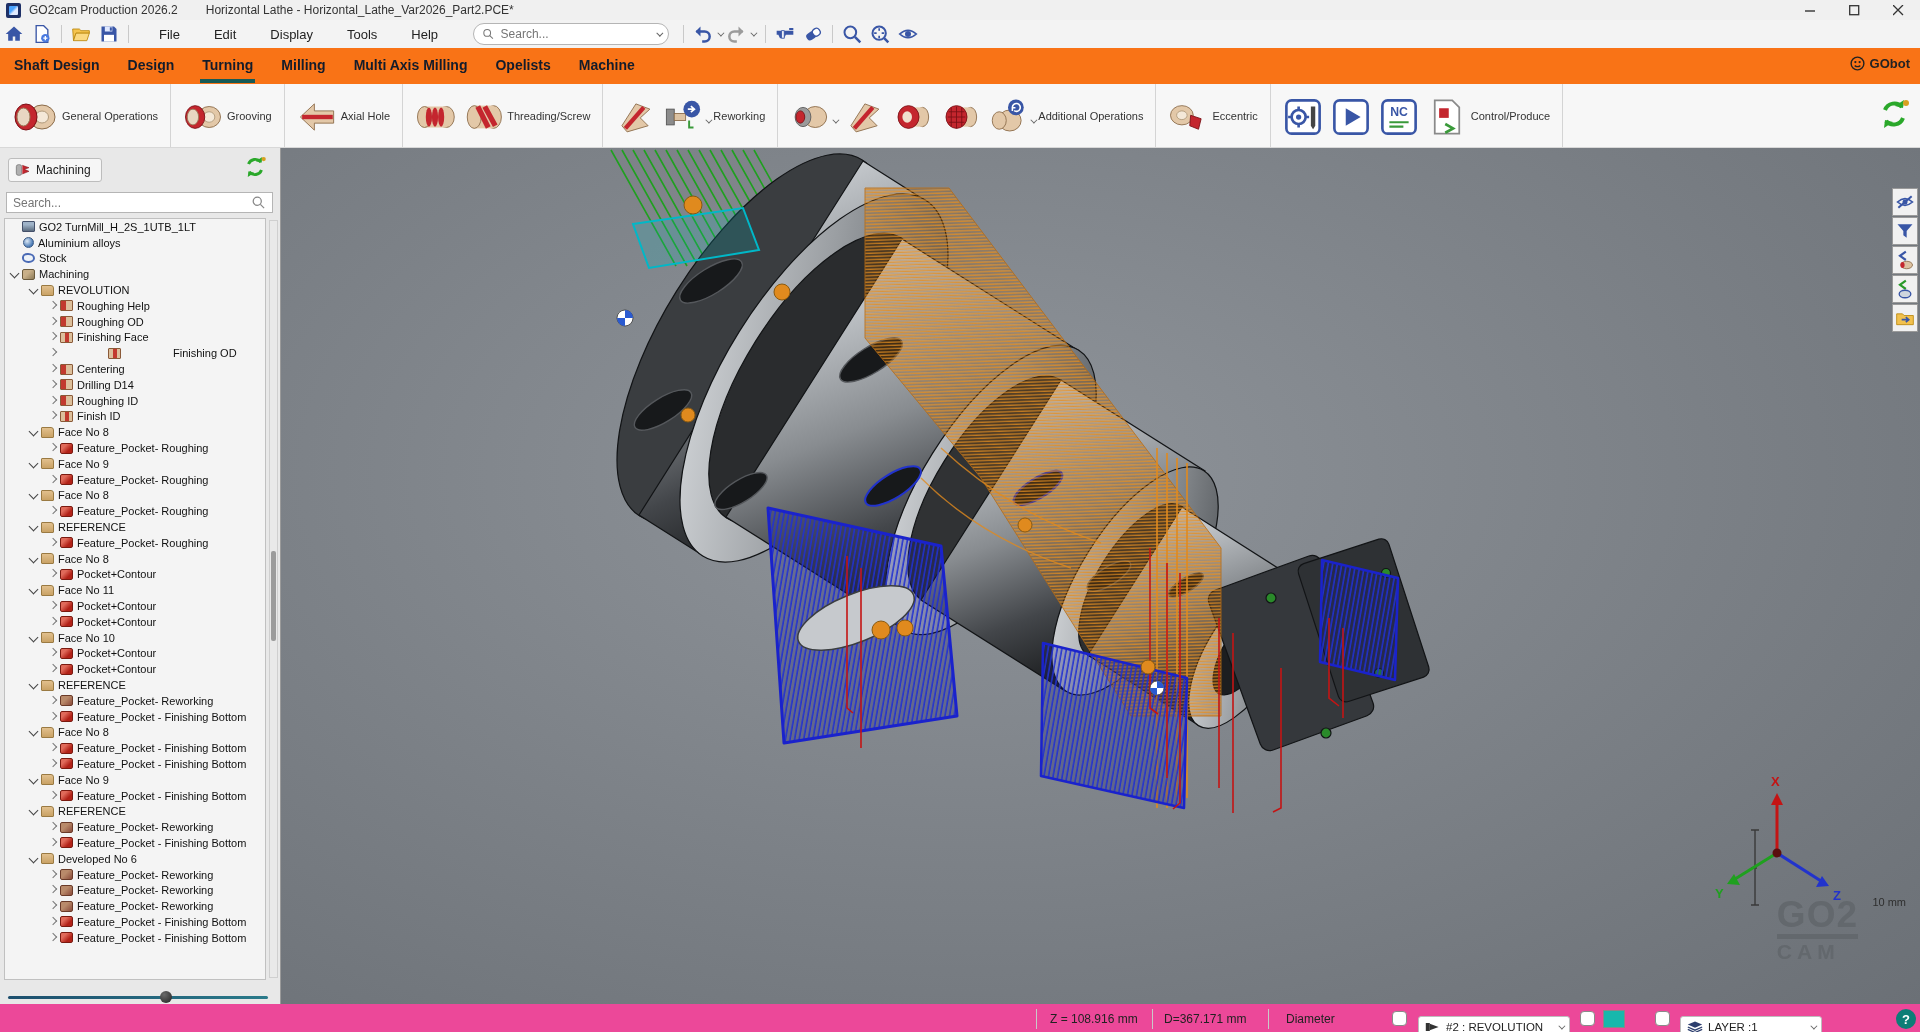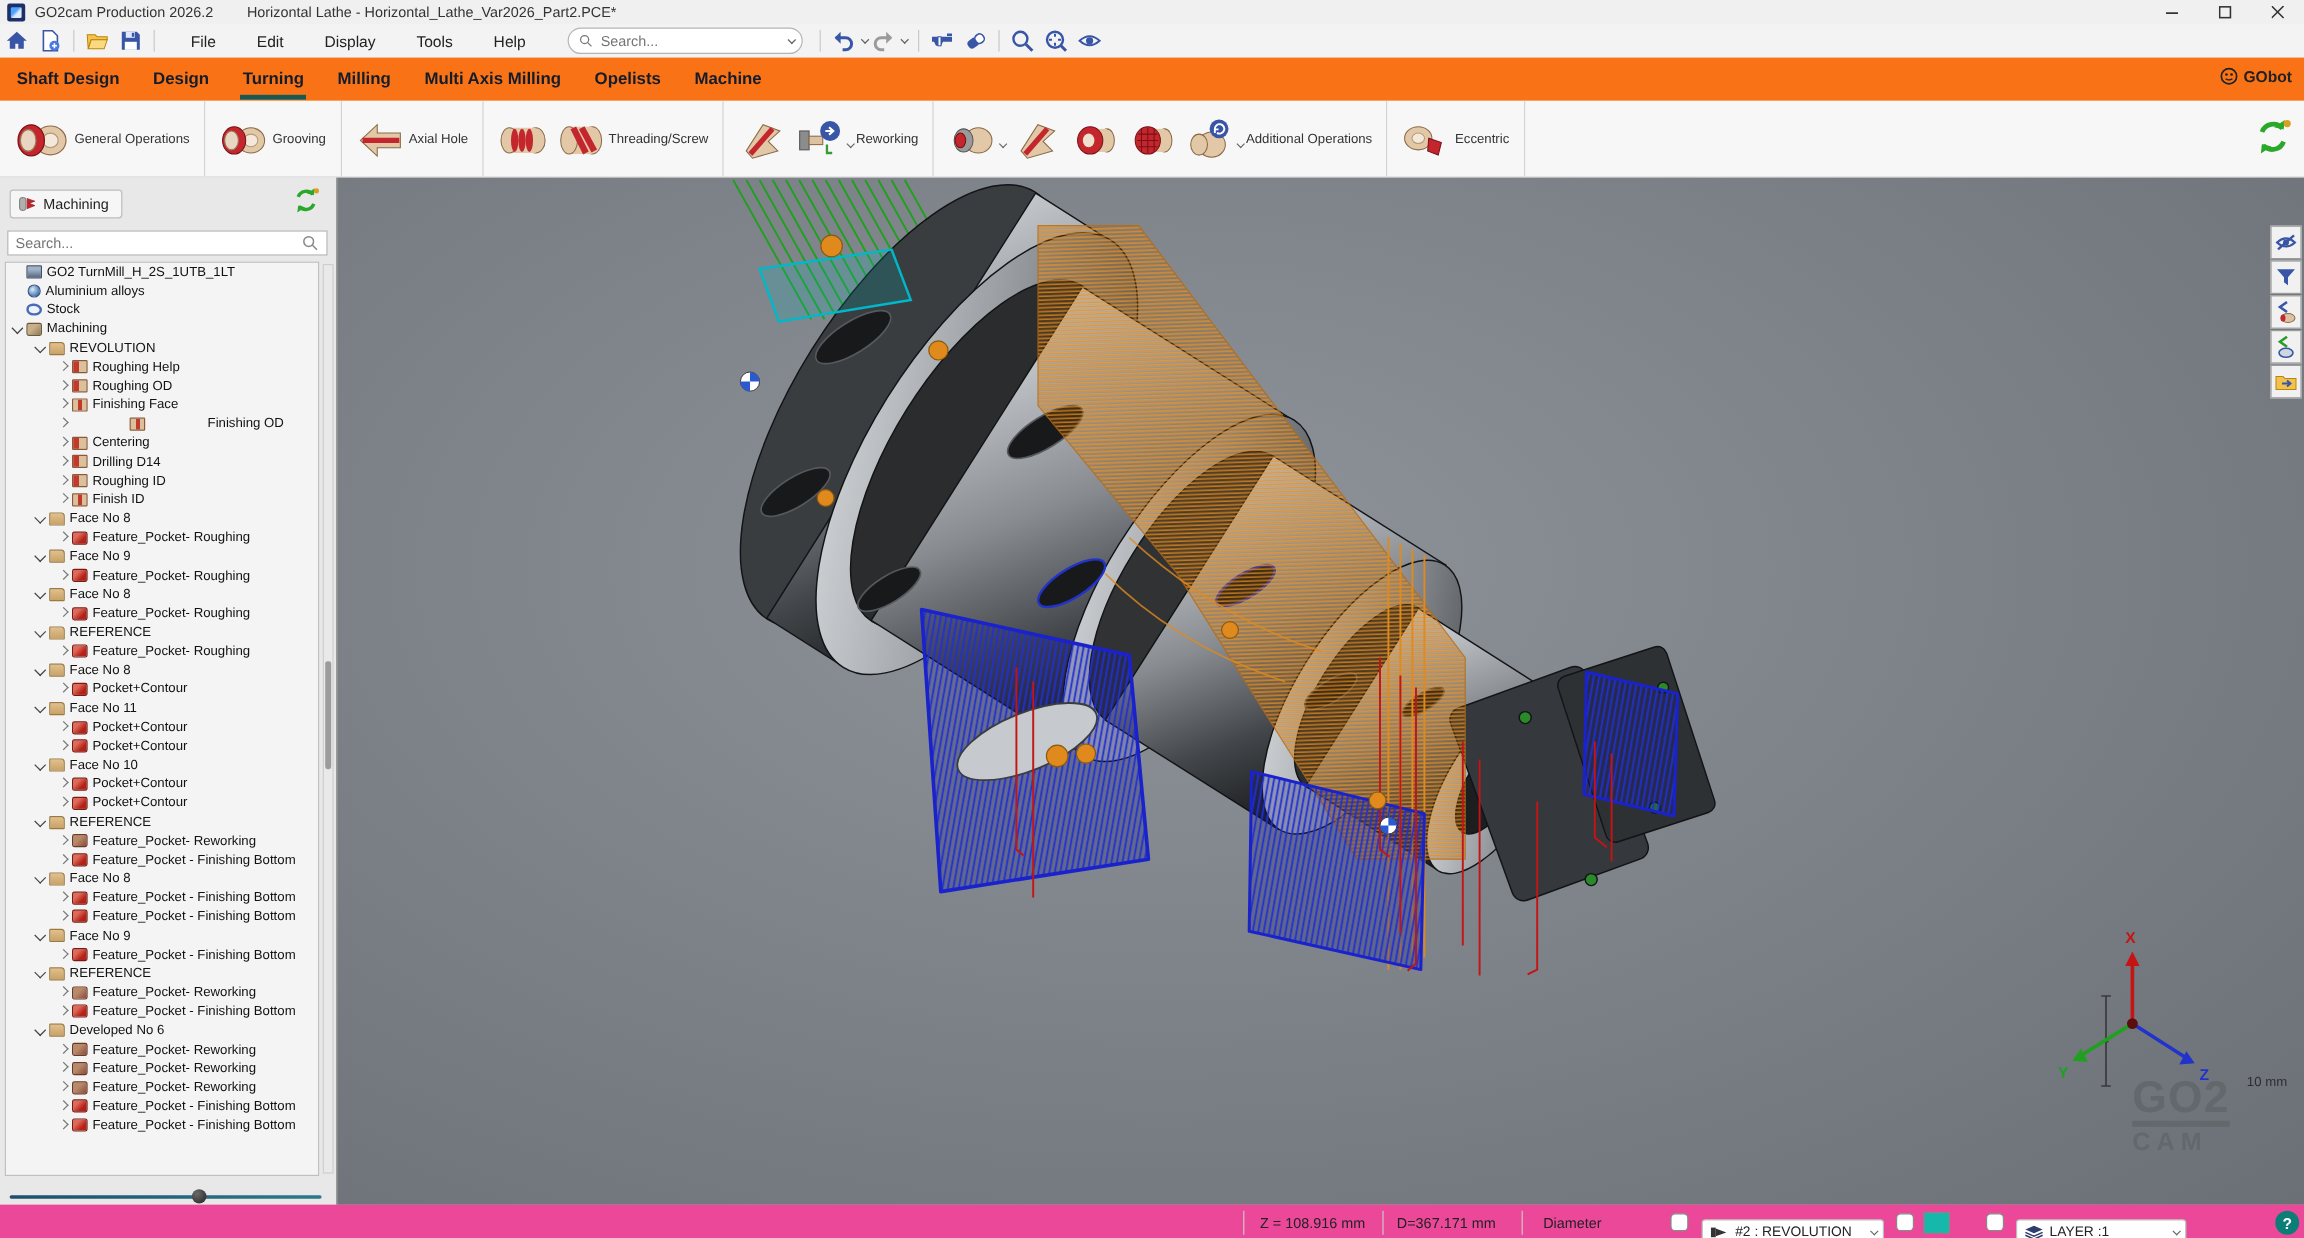--- a/index.html
+++ b/index.html
@@ -477,20 +477,49 @@
     <div class="r-icons">
         <div class="r-btn">
     <svg class="rico">
             <use href="#sym-eccentric"></use>
           </svg>
 
   </div>
       </div>
     <div class="r-label">Eccentric</div>
   </div>
+    <div class="r-group">
+    <div class="r-icons">
+        <div class="r-btn">
+    <svg class="rico">
+            <use href="#sym-framegear"></use>
+          </svg>
+
+  </div>
+        <div class="r-btn">
+    <svg class="rico">
+            <use href="#sym-frameplay"></use>
+          </svg>
+
+  </div>
+        <div class="r-btn">
+    <svg class="rico">
+            <use href="#sym-framenc"></use>
+          </svg>
+
+  </div>
+        <div class="r-btn">
+    <svg class="rico">
+            <use href="#sym-docxml"></use>
+          </svg>
+
+  </div>
+      </div>
+    <div class="r-label">Control/Produce</div>
+  </div>
   </div>
 <div id="ribbon-refresh">
   <svg width="36" height="36" viewBox="0 0 36 36">
       <path d="M9 14 a10 10 0 0 1 17 -3" fill="none" stroke="#2aa82a" stroke-width="4"></path>
       <path d="M28 4 l-1 8 -8 -2 Z" fill="#2aa82a"></path>
       <path d="M27 22 a10 10 0 0 1 -17 3" fill="none" stroke="#2aa82a" stroke-width="4"></path>
       <path d="M8 32 l1 -8 8 2 Z" fill="#2aa82a"></path>
       <circle cx="30" cy="7" r="3" fill="#d8a020"></circle>
     </svg>
 </div>

